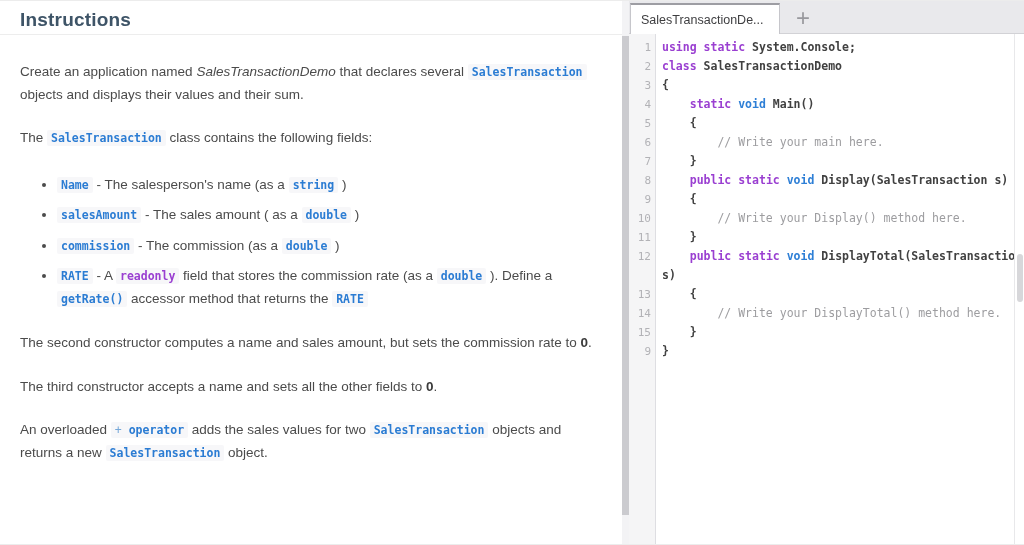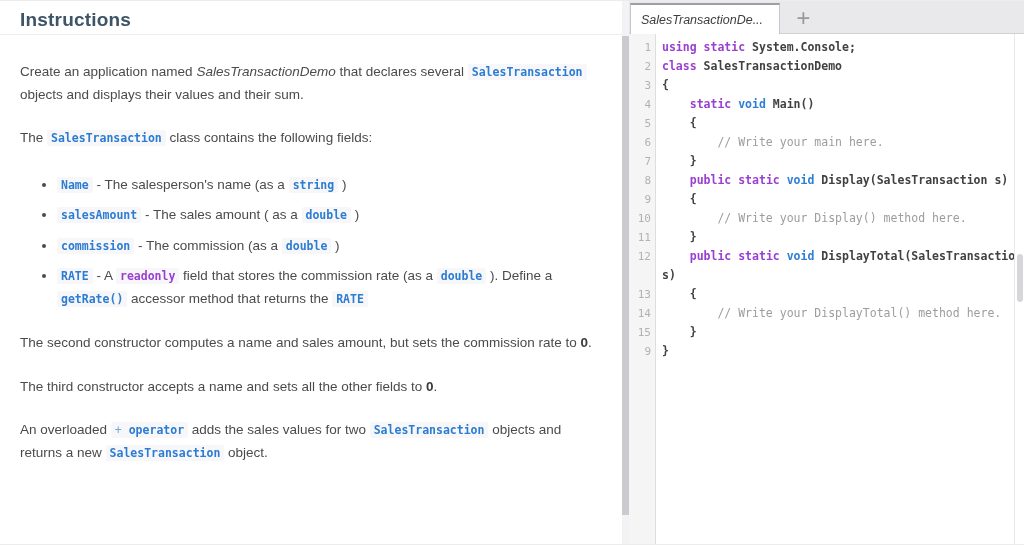--- a/index.html
+++ b/index.html
@@ -23,21 +23,21 @@
   .chip .part-lt { color:#74a7d8; font-weight:400; }
   .chip .part-b { color:#2b7cd3; font-weight:700; }
 
   
   .left-scrollbar { width:7px; flex:none; background:#f3f3f5; position:relative; }
   .left-scroll-thumb { position:absolute; top:35px; left:0; width:7px; height:479px; background:#cbcbcf; }
 
   
   .right-panel { flex:1; display:flex; flex-direction:column; background:#fff; min-width:0; }
   .tab-bar { height:33px; flex:none; background:#e9e9ec; border-bottom:1px solid #d2d2d6;
-             display:flex; align-items:flex-end;font-style:italic; }
+             display:flex; align-items:flex-end; }
   .tab { height:31px; width:150px; margin-left:1px; margin-bottom:-1px; background:#fff;
          border:1px solid #c6c6cb; border-top:2px solid #9d9da3; border-bottom:none;
          display:flex; align-items:center; padding:0 10px; cursor:default; }
   .tab-label { font-size:12.5px; color:#3e3e40; white-space:nowrap; overflow:hidden; }
   .new-tab { width:26px; height:26px; margin-left:10px; align-self:center; margin-top:2px;
              display:flex; align-items:center; justify-content:center;
              font-size:24px; font-weight:300; color:#98989d; line-height:1; }
 
   .editor { flex:1; position:relative; font-family:"DejaVu Sans Mono", monospace;
             font-size:11.5px; line-height:19px; padding-top:4px; overflow:hidden; }

